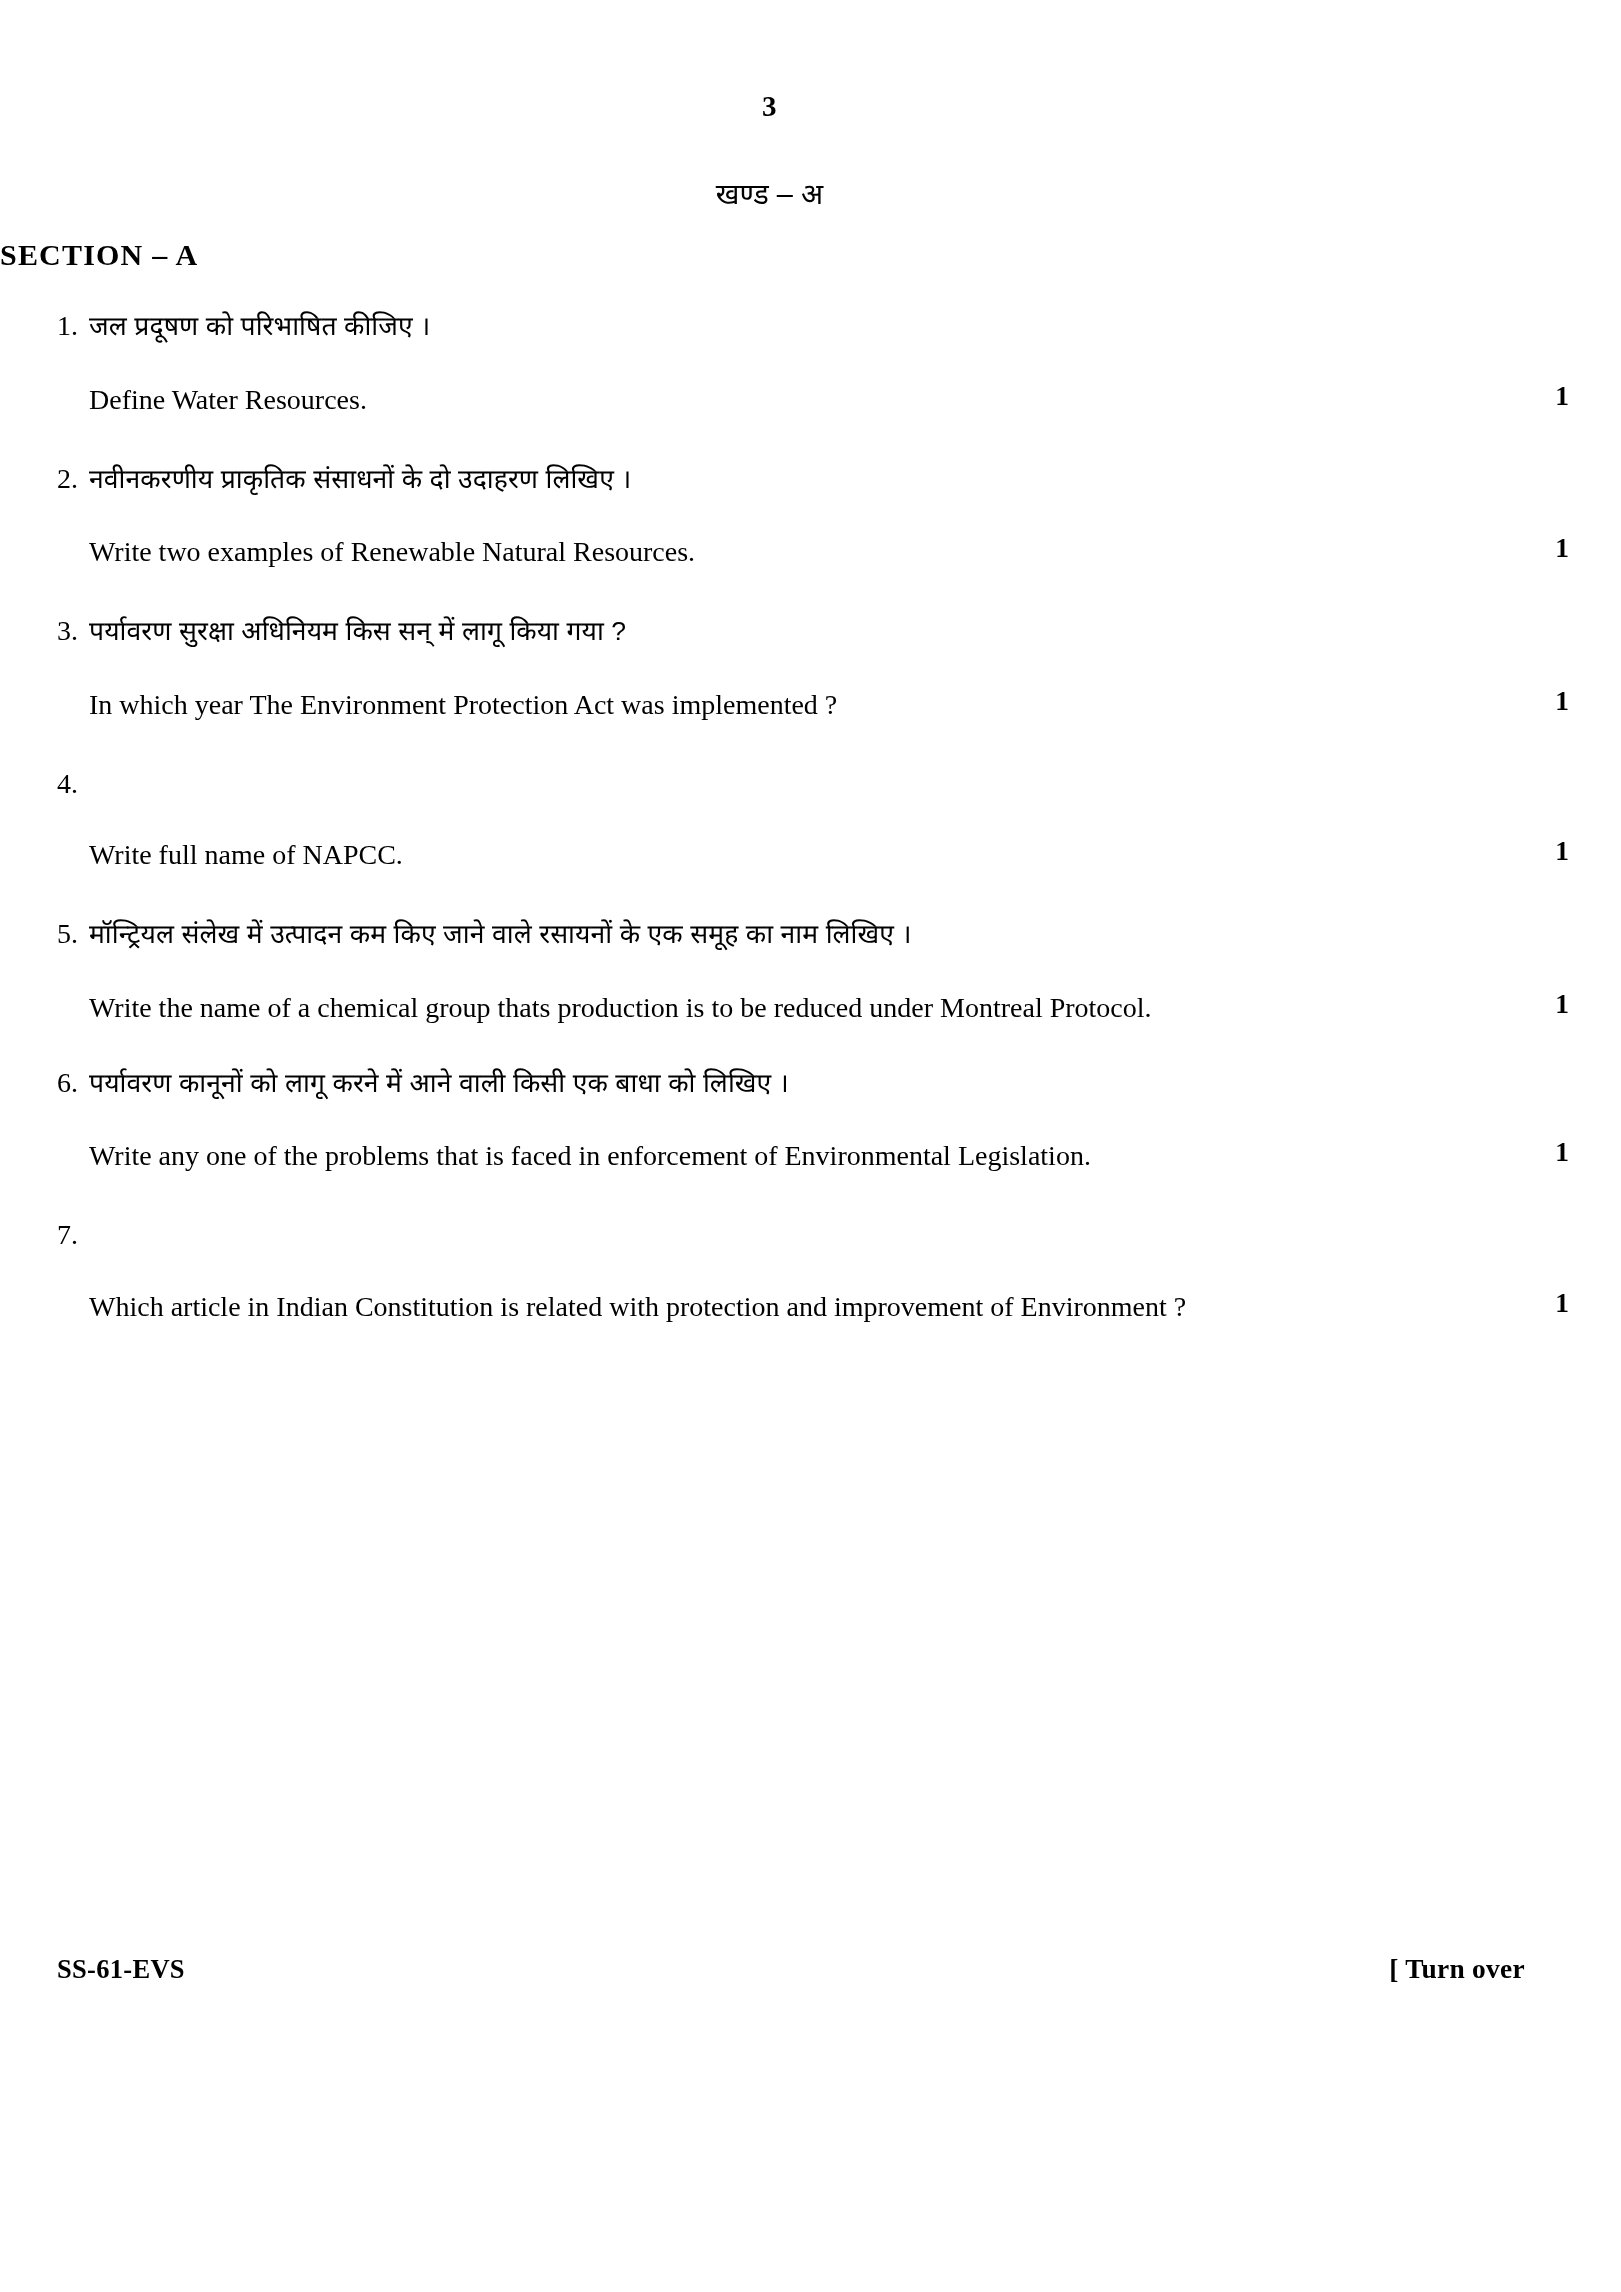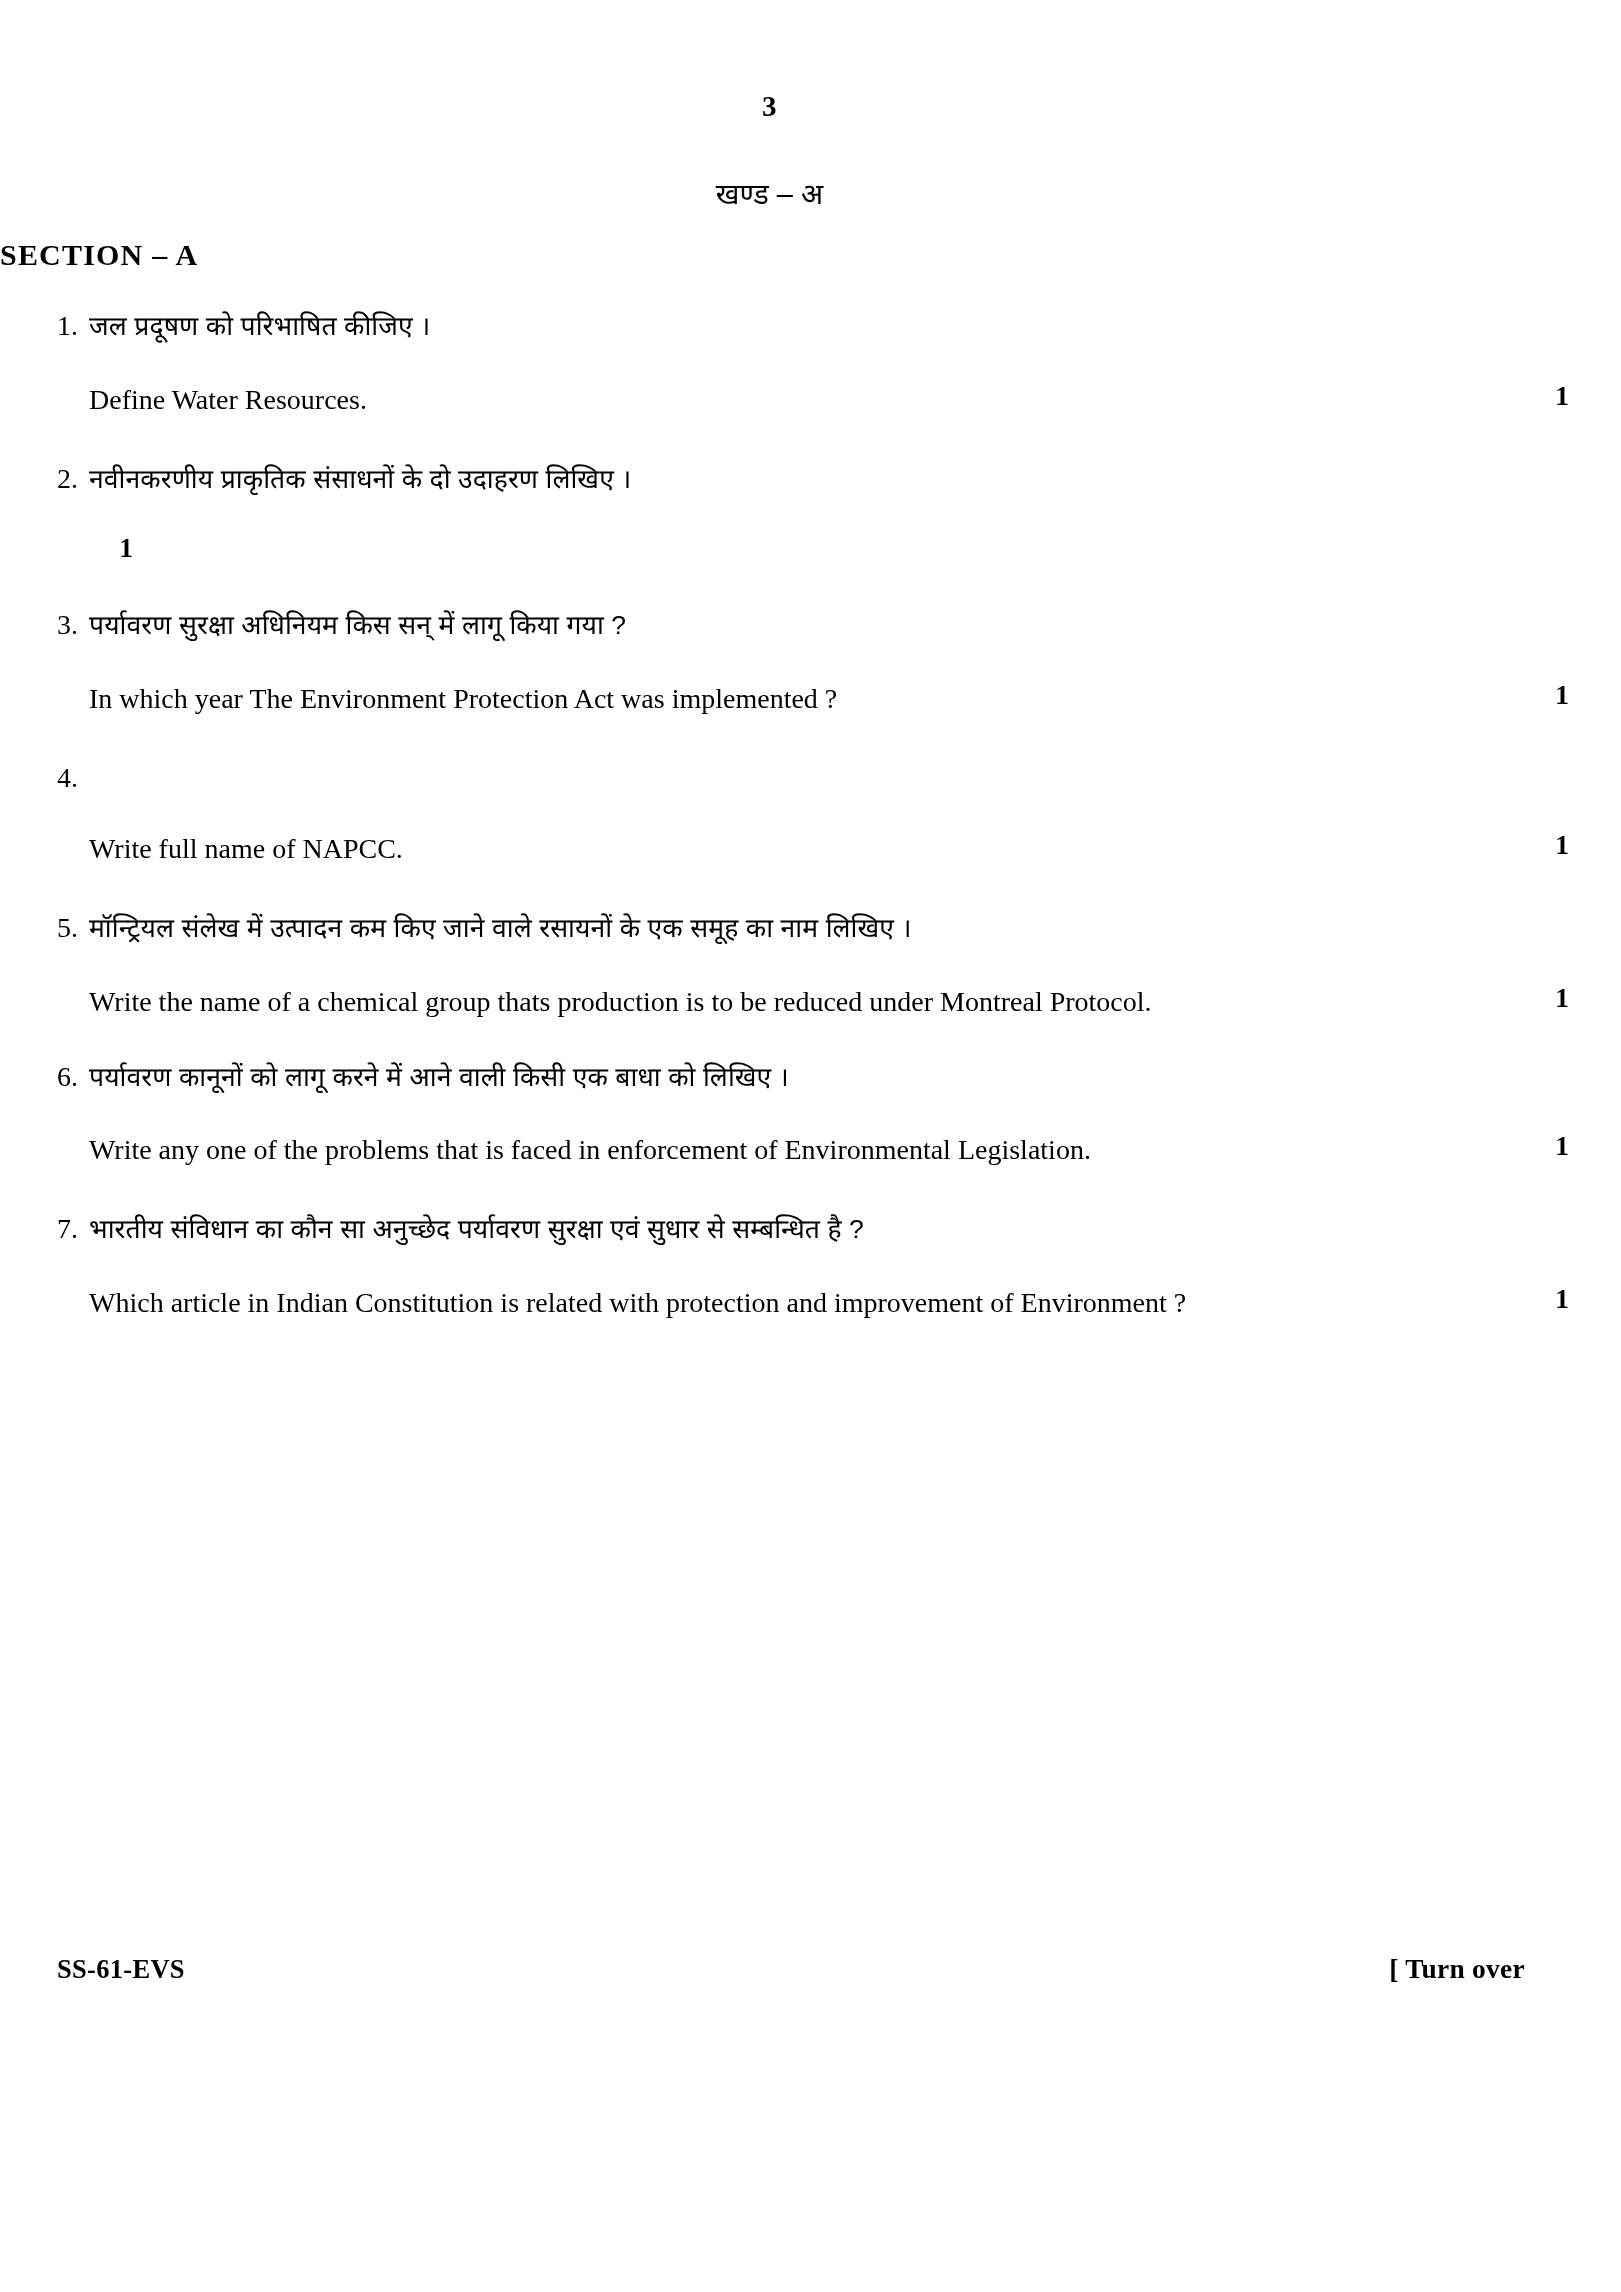--- a/index.html
+++ b/index.html
@@ -181,20 +181,23 @@
           <div class="q-row">
             <div class="q-num">2.</div>
             <div class="q-body">
               <div class="line-hi">नवीनकरणीय प्राकृतिक संसाधनों के दो उदाहरण लिखिए ।</div>
             </div>
             <div class="marks-col">&nbsp;</div>
           </div>
           <div class="gap-hi-en"></div>
           <div class="q-row">
             <div class="q-num">&nbsp;</div>
+            <div class="q-body">
+              <div class="line-en">Write two examples of Renewable Natural Resources.</div>
+            </div>
             <div class="marks-col">1</div>
           </div>
         </div>
         <div class="q-item" style="margin-bottom: 33px;">
           <div class="q-row">
             <div class="q-num">3.</div>
             <div class="q-body">
               <div class="line-hi">पर्यावरण सुरक्षा अधिनियम किस सन् में लागू किया गया ?</div>
             </div>
             <div class="marks-col">&nbsp;</div>
@@ -252,23 +255,20 @@
             <div class="q-num">&nbsp;</div>
             <div class="q-body">
               <div class="line-en">Write any one of the problems that is faced in enforcement of Environmental Legislation.</div>
             </div>
             <div class="marks-col">1</div>
           </div>
         </div>
         <div class="q-item" style="margin-bottom: 33px;">
           <div class="q-row">
             <div class="q-num">7.</div>
-            <div class="q-body">
-              <div class="line-hi">भारतीय संविधान का कौन सा अनुच्छेद पर्यावरण सुरक्षा एवं सुधार से सम्बन्धित है ?</div>
-            </div>
             <div class="marks-col">&nbsp;</div>
           </div>
           <div class="gap-hi-en"></div>
           <div class="q-row">
             <div class="q-num">&nbsp;</div>
             <div class="q-body">
               <div class="line-en">Which article in Indian Constitution is related with protection and improvement of Environment ?</div>
             </div>
             <div class="marks-col">1</div>
           </div>

